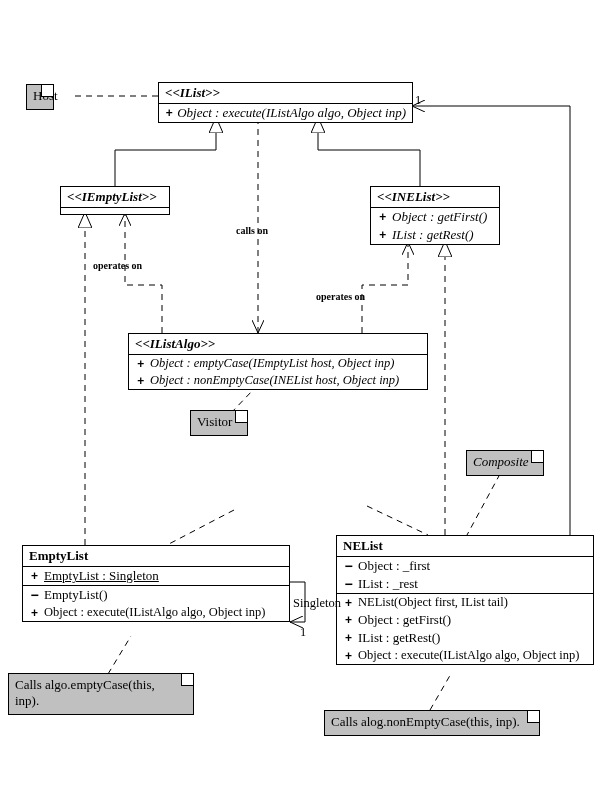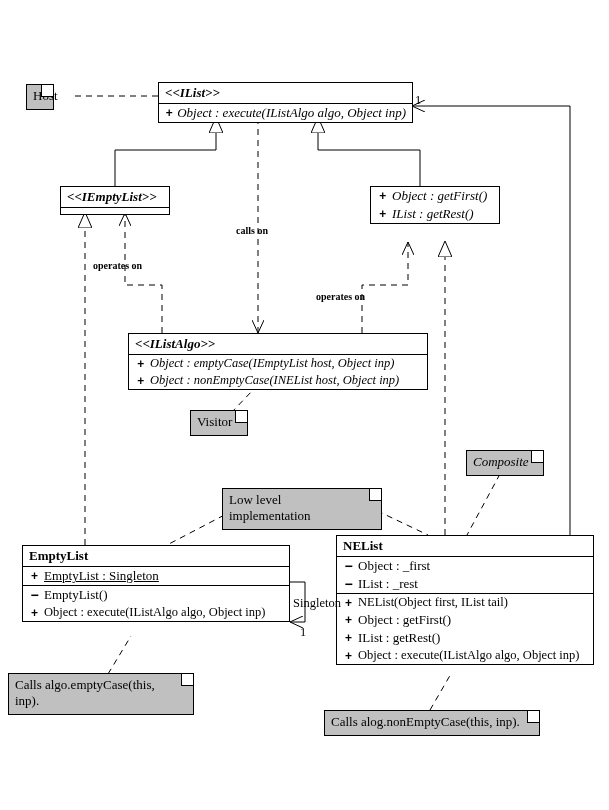--- a/index.html
+++ b/index.html
@@ -90,20 +90,21 @@
     <span>Object : execute(IListAlgo algo, Object inp)</span>
   </div>
 </div>
 
 <div class="uml" style="left:60px; top:186px; width:110px;">
   <div class="title iface" style="border-bottom:1px solid #000">&lt;&lt;IEmptyList&gt;&gt;</div>
   <div style="height:6px;"></div>
 </div>
 
 <div class="uml" style="left:370px; top:186px; width:130px;">
+  <div class="title iface">&lt;&lt;INEList&gt;&gt;</div>
   <div class="row italic">
     <span class="vis">+</span>
     <span>Object : getFirst()</span>
   </div>
   <div class="row italic">
     <span class="vis">+</span>
     <span>IList : getRest()</span>
   </div>
 </div>
 
@@ -173,24 +174,20 @@
 <div class="note tall" style="left:190px; top:410px; width:58px;">
   <div class="ear"></div>
   <span>Visitor</span>
 </div>
 
 <div class="note tall" style="left:466px; top:450px; width:78px;font-style:italic;">
   <div class="ear"></div>
   <span>Composite</span>
 </div>
 
-<div class="note tall" style="left:222px; top:488px; width:160px;">
-  <div class="ear"></div>
-  <span>Low level implementation</span>
-</div>
 
 <div class="note tall" style="left:8px; top:673px; width:186px;">
   <div class="ear"></div>
   <span>Calls algo.emptyCase(this, inp).</span>
 </div>
 
 <div class="note tall" style="left:324px; top:710px; width:216px;">
   <div class="ear"></div>
   <span>Calls alog.nonEmptyCase(this, inp).</span>
 </div>

